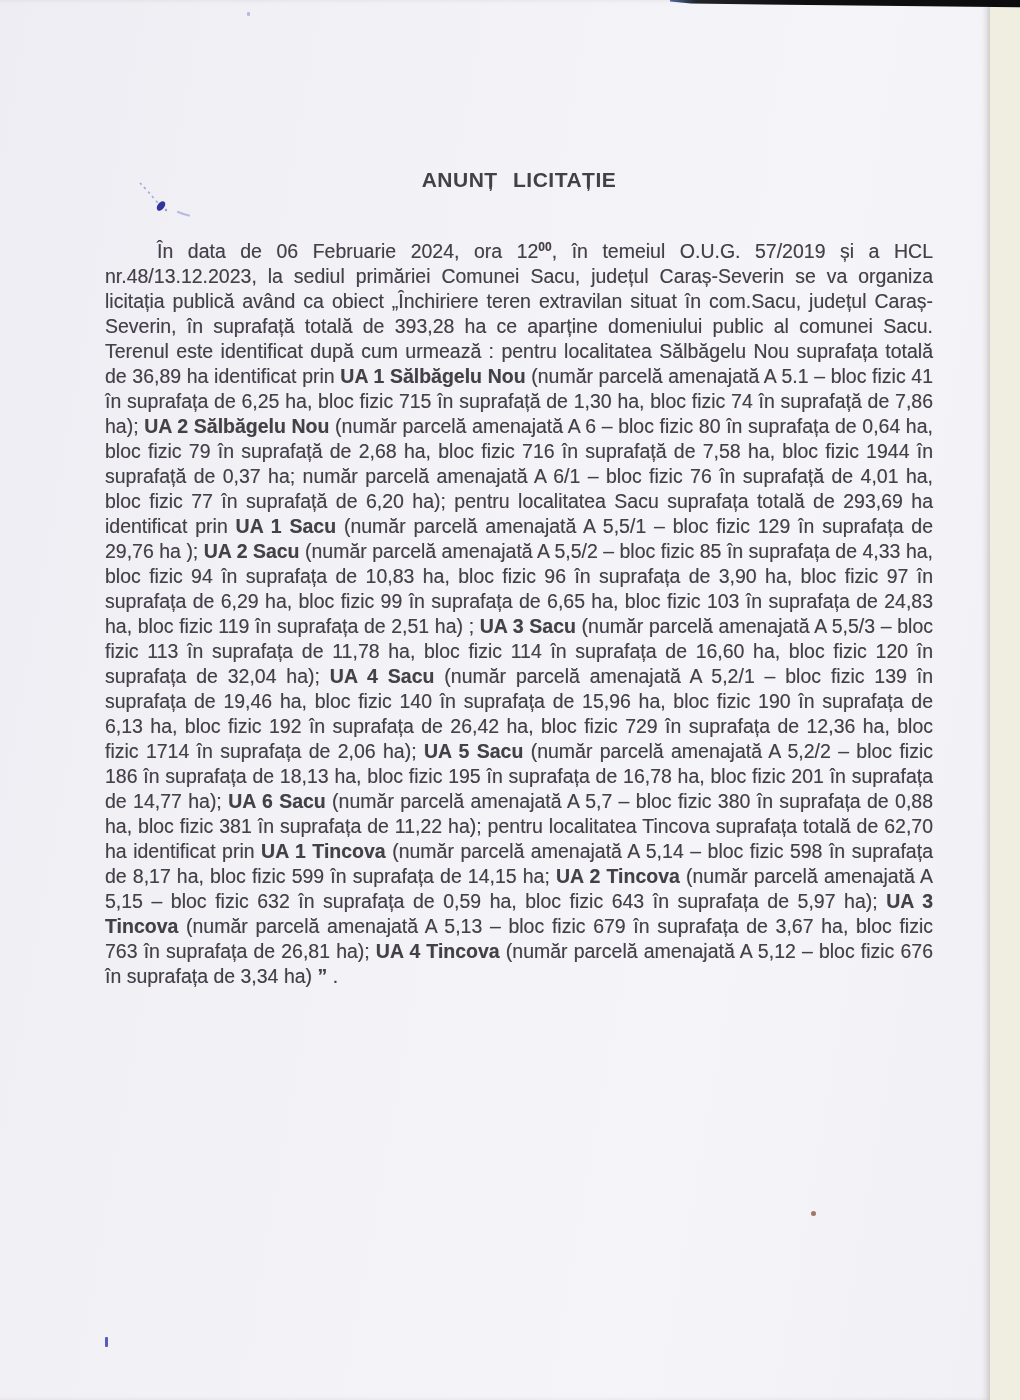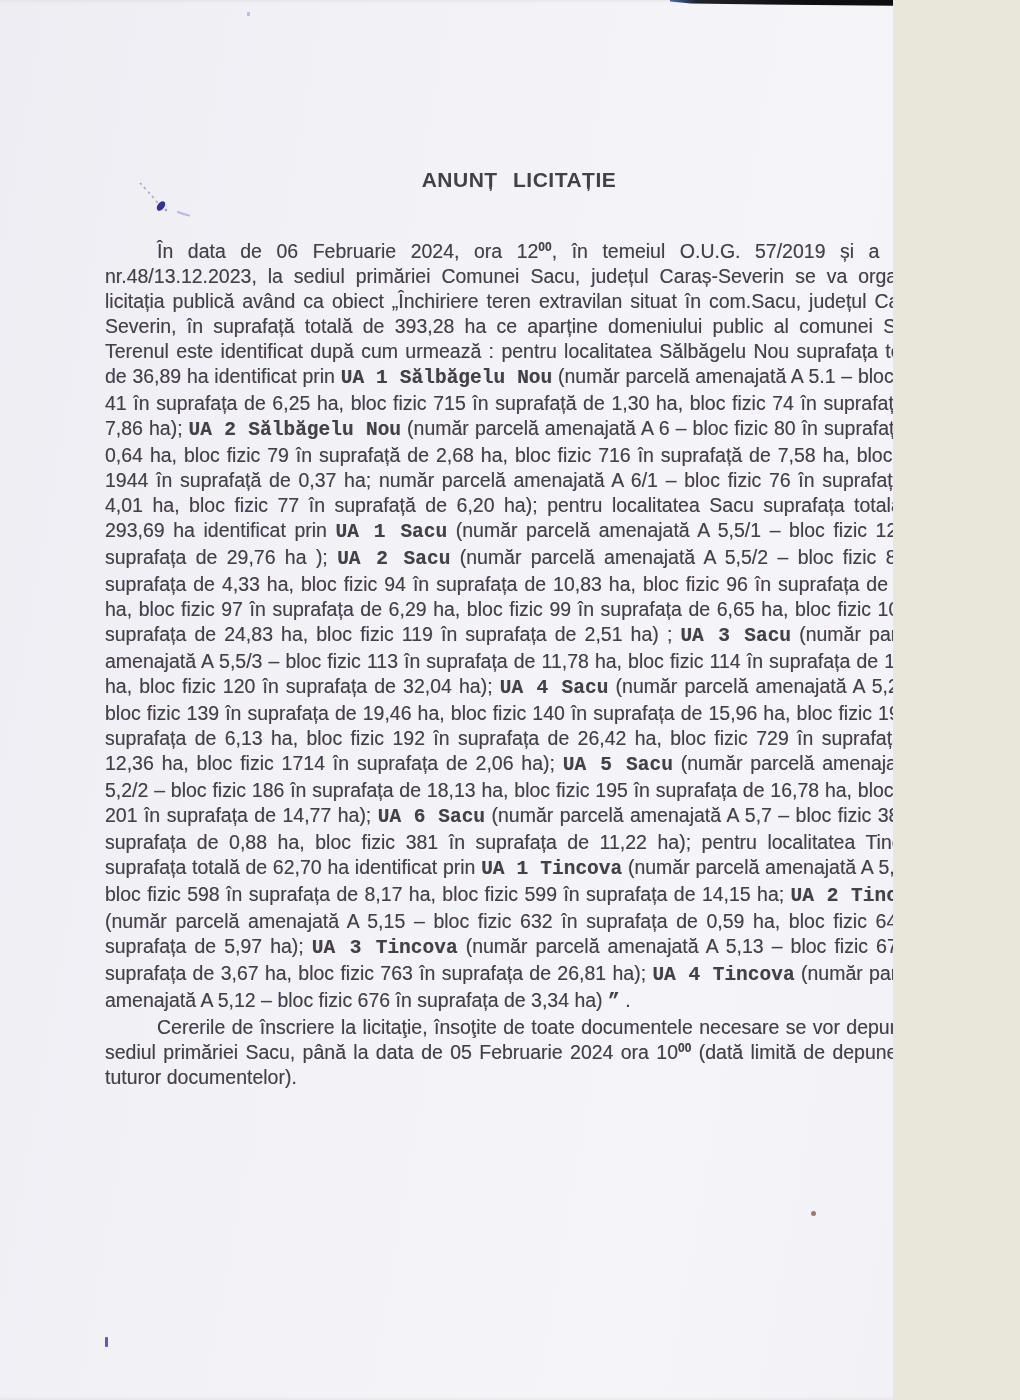--- a/index.html
+++ b/index.html
@@ -3,21 +3,21 @@
 <meta charset="utf-8">
 <style>
   html, body { margin:0; padding:0; }
   body {
     width:1020px; height:1400px;
     font-family:"Liberation Sans", sans-serif;
     background:#e9e6da;
     overflow:hidden;
   }
   .scan {
-    position:relative; width:893px; height:1400px;
+    position:relative; width:1020px; height:1400px;
     background:var(--scanner-margin, #f0ede1);
     overflow:hidden;
   }
   
   .paper {
     position:absolute; left:0; top:0; width:990px; height:1400px;
     background:linear-gradient(100deg, #eeedf3 0%, #f2f1f6 30%, #f5f4f8 70%, #f1f0f5 100%);
     box-shadow: inset -5px 0 7px -3px rgba(105,98,82,0.35);
   }
   
@@ -32,21 +32,21 @@
     font-size:21px; font-weight:bold; letter-spacing:0.5px; word-spacing:9px;
     color:var(--text, #414146);
   }
   .body-text {
     position:absolute; left:105px; top:239px; width:828px;
     font-size:19.5px; line-height:25px; text-align:justify;
     color:var(--text, #414146);
     text-shadow: 0.35px 0 0 rgba(150,60,60,0.22), -0.35px 0 0 rgba(60,60,160,0.22);
   }
   .para { margin:0; text-indent:52px; }
-  .body-text b { font-weight:bold;font-family:Liberation Mono, monospace; }
+  .body-text b { font-weight:bold; }
   .body-text sup {
     font-size:12px; line-height:0; vertical-align:7px; letter-spacing:0;font-weight:bold;
   }
   
   .ink-blot { position:absolute; left:136px; top:179px; }
   
   .mark { position:absolute; }
   .mark-bottom { left:105px; top:1337px; width:3px; height:10px; background:#4043ad; opacity:.85; border-radius:1px; }
   .mark-dot { left:811px; top:1211px; width:5px; height:5px; background:#8a5a42; border-radius:50%; opacity:.8; }
   .mark-top { left:247px; top:12px; width:3px; height:4px; background:#8c8ccc; opacity:.55; border-radius:1px; }
@@ -62,19 +62,18 @@
     <path d="M4,4 C9,9 15,16 22,24" stroke="#8487c9" stroke-width="1.6" fill="none" stroke-dasharray="2.5 3.5" opacity="0.7"></path>
     <ellipse cx="25" cy="27" rx="3.4" ry="5.4" transform="rotate(38 25 27)" fill="#32339b"></ellipse>
     <circle cx="30" cy="31" r="1.2" fill="#6f72bf" opacity="0.7"></circle>
     <path d="M42,33 q6,2.5 11,3.5" stroke="#9a9dd6" stroke-width="2.2" fill="none" stroke-linecap="round" opacity="0.65"></path>
   </svg>
 
   <h1 class="title">ANUNȚ LICITAȚIE</h1>
 
   <div class="body-text">
     <p class="para"><span>În data de 06 Februarie 2024, ora 12</span><sup>00</sup><span>, în temeiul O.U.G. 57/2019 și a HCL nr.48/13.12.2023, la sediul primăriei Comunei Sacu, județul Caraș-Severin se va organiza licitația publică având ca obiect „Închiriere teren extravilan situat în com.Sacu, județul Caraș-Severin, în suprafață totală de 393,28 ha ce aparține domeniului public al comunei Sacu. Terenul este identificat după cum urmează : pentru localitatea Sălbăgelu Nou suprafața totală de 36,89 ha identificat prin </span><b>UA 1 Sălbăgelu Nou</b><span> (număr parcelă amenajată A 5.1 – bloc fizic 41 în suprafața de 6,25 ha, bloc fizic 715 în suprafață de 1,30 ha, bloc fizic 74 în suprafață de 7,86 ha); </span><b>UA 2 Sălbăgelu Nou</b><span> (număr parcelă amenajată A 6 – bloc fizic 80 în suprafața de 0,64 ha, bloc fizic 79 în suprafață de 2,68 ha, bloc fizic 716 în suprafață de 7,58 ha, bloc fizic 1944 în suprafață de 0,37 ha; număr parcelă amenajată A 6/1 – bloc fizic 76 în suprafață de 4,01 ha, bloc fizic 77 în suprafață de 6,20 ha); pentru localitatea Sacu suprafața totală de 293,69 ha identificat prin </span><b>UA 1 Sacu</b><span> (număr parcelă amenajată A 5,5/1 – bloc fizic 129 în suprafața de 29,76 ha ); </span><b>UA 2 Sacu</b><span> (număr parcelă amenajată A 5,5/2 – bloc fizic 85 în suprafața de 4,33 ha, bloc fizic 94 în suprafața de 10,83 ha, bloc fizic 96 în suprafața de 3,90 ha, bloc fizic 97 în suprafața de 6,29 ha, bloc fizic 99 în suprafața de 6,65 ha, bloc fizic 103 în suprafața de 24,83 ha, bloc fizic 119 în suprafața de 2,51 ha) ; </span><b>UA 3 Sacu</b><span> (număr parcelă amenajată A 5,5/3 – bloc fizic 113 în suprafața de 11,78 ha, bloc fizic 114 în suprafața de 16,60 ha, bloc fizic 120 în suprafața de 32,04 ha); </span><b>UA 4 Sacu</b><span> (număr parcelă amenajată A 5,2/1 – bloc fizic 139 în suprafața de 19,46 ha, bloc fizic 140 în suprafața de 15,96 ha, bloc fizic 190 în suprafața de 6,13 ha, bloc fizic 192 în suprafața de 26,42 ha, bloc fizic 729 în suprafața de 12,36 ha, bloc fizic 1714 în suprafața de 2,06 ha); </span><b>UA 5 Sacu</b><span> (număr parcelă amenajată A 5,2/2 – bloc fizic 186 în suprafața de 18,13 ha, bloc fizic 195 în suprafața de 16,78 ha, bloc fizic 201 în suprafața de 14,77 ha); </span><b>UA 6 Sacu</b><span> (număr parcelă amenajată A 5,7 – bloc fizic 380 în suprafața de 0,88 ha, bloc fizic 381 în suprafața de 11,22 ha); pentru localitatea Tincova suprafața totală de 62,70 ha identificat prin </span><b>UA 1 Tincova</b><span> (număr parcelă amenajată A 5,14 – bloc fizic 598 în suprafața de 8,17 ha, bloc fizic 599 în suprafața de 14,15 ha; </span><b>UA 2 Tincova</b><span> (număr parcelă amenajată A 5,15 – bloc fizic 632 în suprafața de 0,59 ha, bloc fizic 643 în suprafața de 5,97 ha); </span><b>UA 3 Tincova</b><span> (număr parcelă amenajată A 5,13 – bloc fizic 679 în suprafața de 3,67 ha, bloc fizic 763 în suprafața de 26,81 ha); </span><b>UA 4 Tincova</b><span> (număr parcelă amenajată A 5,12 – bloc fizic 676 în suprafața de 3,34 ha) </span><b>”</b><span> .</span></p>
-    <p class="para"><span>Cererile de înscriere la licitaţie, însoţite de toate documentele necesare se vor depune la sediul primăriei Sacu, până la data de 05 Februarie 2024 ora 10</span><sup>00</sup><span> (dată limită de depunere a tuturor documentelor).</span></p>
   </div>
 
   <div class="mark mark-top"></div>
   <div class="mark mark-bottom"></div>
   <div class="mark mark-dot"></div>
 </div>
 
 </body></html>

